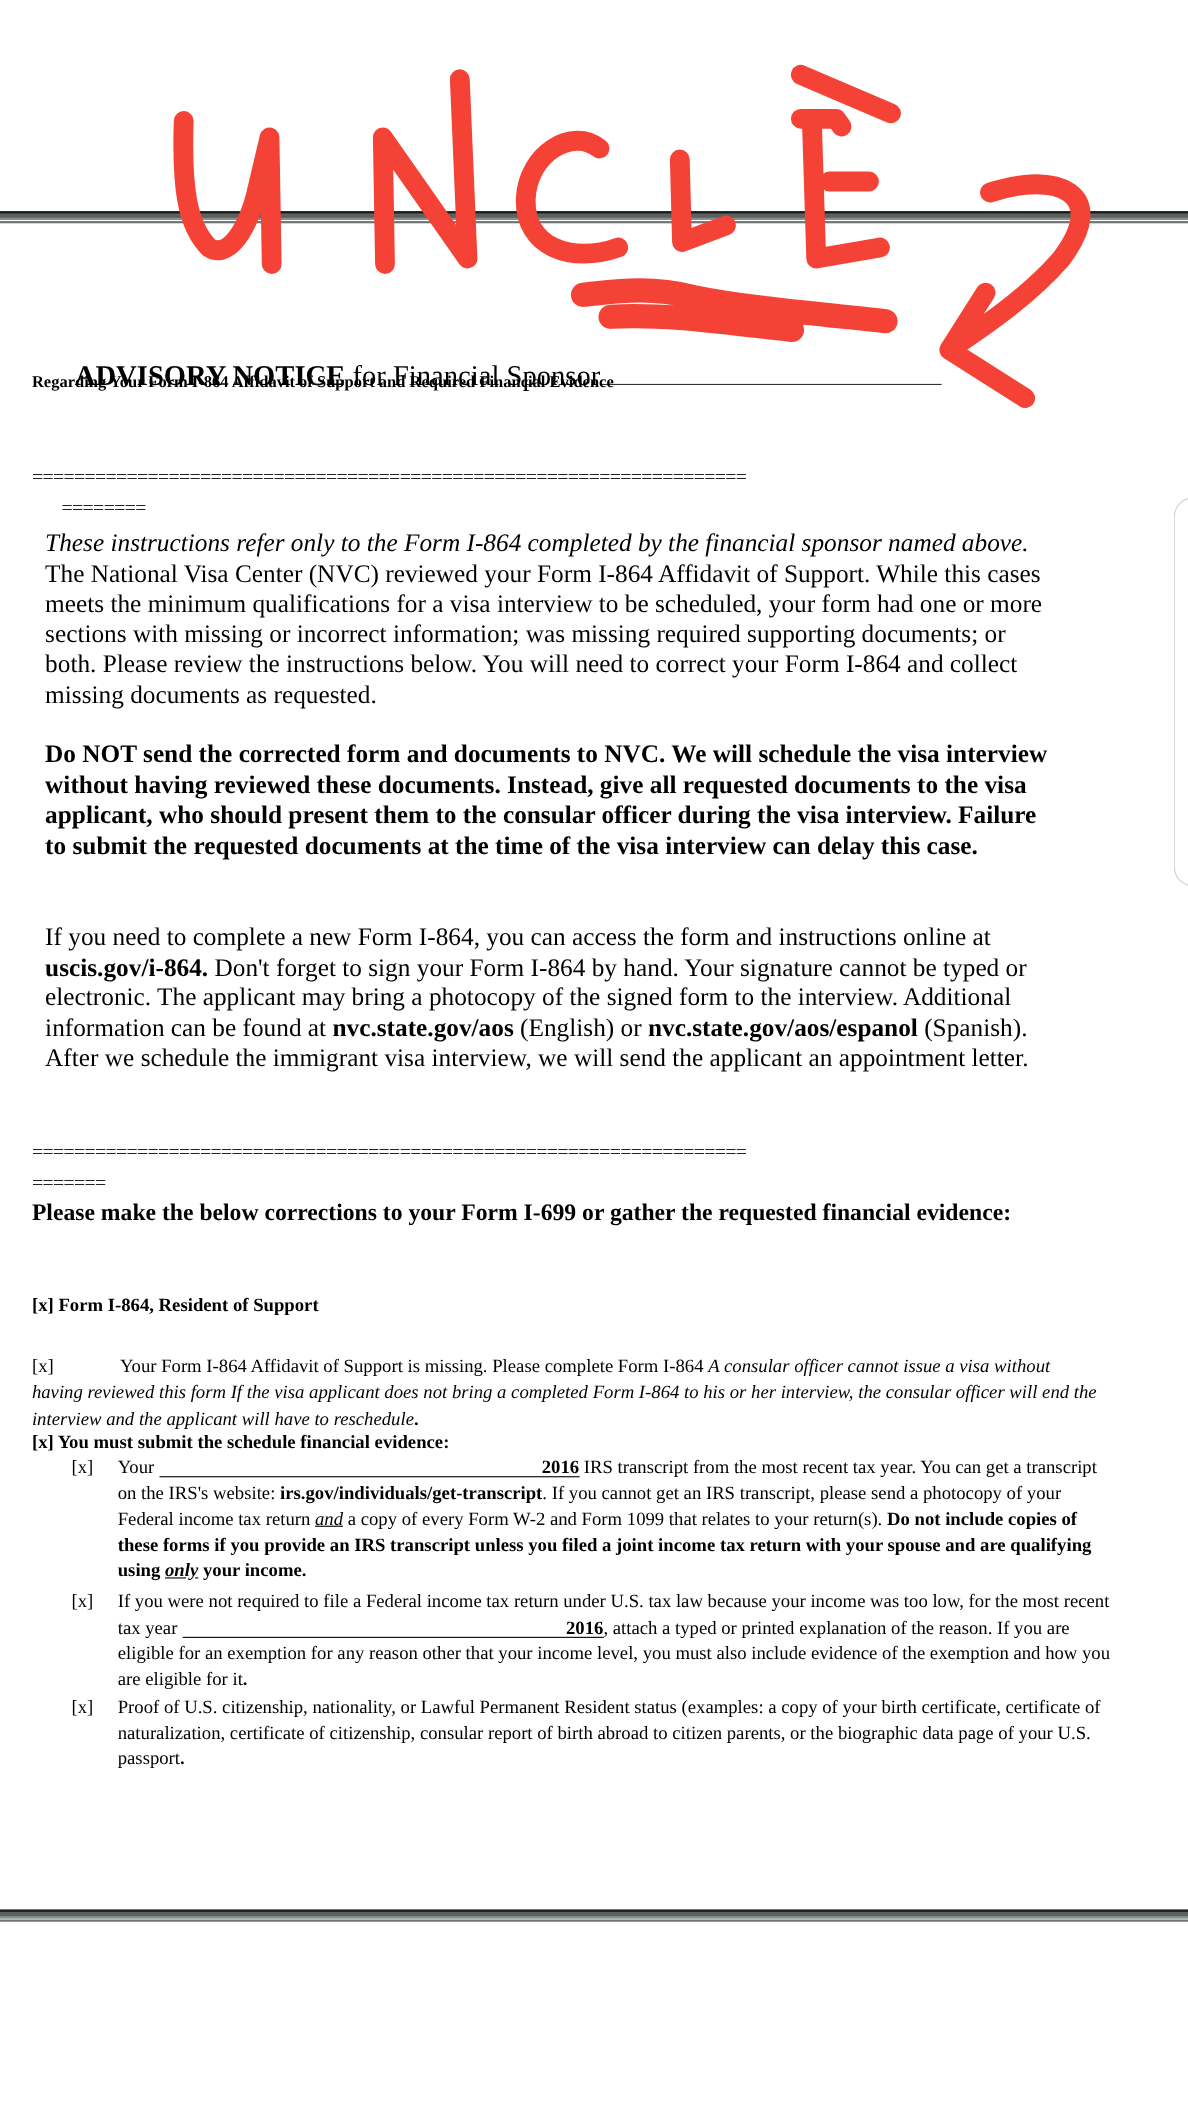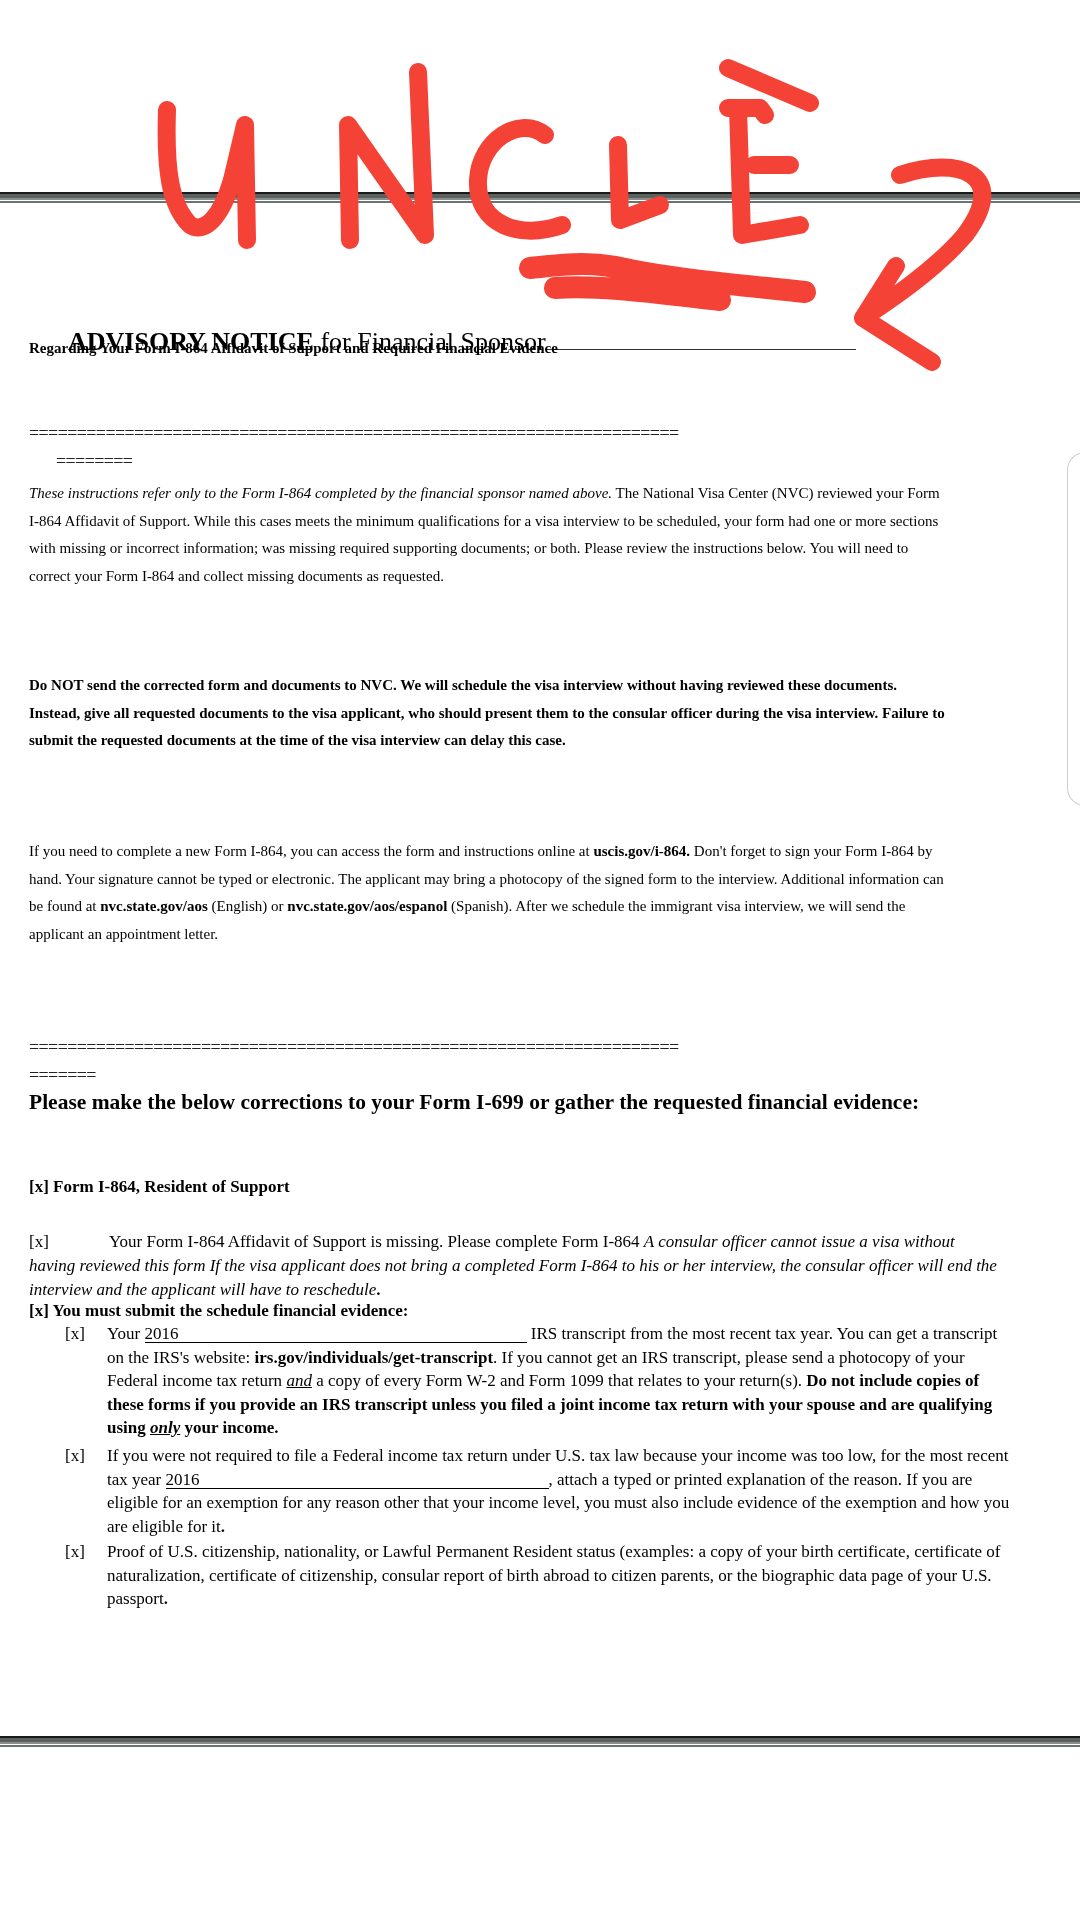--- a/index.html
+++ b/index.html
@@ -6,25 +6,25 @@
   body { width:1080px; height:1920px; position:relative; overflow:hidden;
          font-family:"Liberation Serif","DejaVu Serif",serif; color:#000; }
   .page-rule { position:absolute; left:0; width:1080px; height:8px;
                border-top:2px solid #1a1a1a; background:#5a615f; border-bottom:2px solid #8a8f8e; box-sizing:border-box; }
   .page-rule::after { content:""; position:absolute; left:0; right:0; bottom:-5px; height:2px; background:#6d7372; }
   .abs { position:absolute; }
   .advisory { left:68px; top:284px; font-size:26px; white-space:nowrap;margin-top:43px; }
   .advisory .sponsor-line { display:inline-block; width:310px; border-bottom:1.5px solid #333; vertical-align:baseline; height:18px; }
   .regarding { left:29px; top:340px; font-size:15px; font-weight:bold; white-space:nowrap; }
   .eqline { font-family:"Liberation Serif",serif; font-size:18px; letter-spacing:-0.6px; white-space:nowrap; line-height:18px; color:#222; }
-  .para { left:29px; width:920px; font-size:15px; line-height:27.5px; }
+  .para { left:41px; width:920px; font-size:23px; line-height:27.5px; }
   .para b { font-weight:bold; }
   .heading2 { left:29px; width:920px; font-size:21.5px; font-weight:bold; line-height:28px; }
   .small { font-size:17px; line-height:24px; }
-  .blank { display:inline-block; border-bottom:1.6px solid #000; text-align:left; font-weight:normal; line-height:17px; }
+  .blank { display:inline-block; border-bottom:1.6px solid #000; text-align:right; font-weight:bold; line-height:17px; }
   .indent-block { position:absolute; left:107px; width:905px; font-size:17px; line-height:23.5px; }
   .chk-abs { position:absolute; left:-42px; top:0; }
   .scroll-tab { position:absolute; right:-18px; top:452px; width:30px; height:352px;
                 border:1.5px solid #cfcfcf; border-right:none; border-radius:18px 0 0 18px; background:#fff; }
   .annot { position:absolute; left:0; top:0; width:1080px; height:400px; pointer-events:none; }
   u { text-decoration:underline;font-style:italic; }
 </style>
 </head>
 <body>
 

